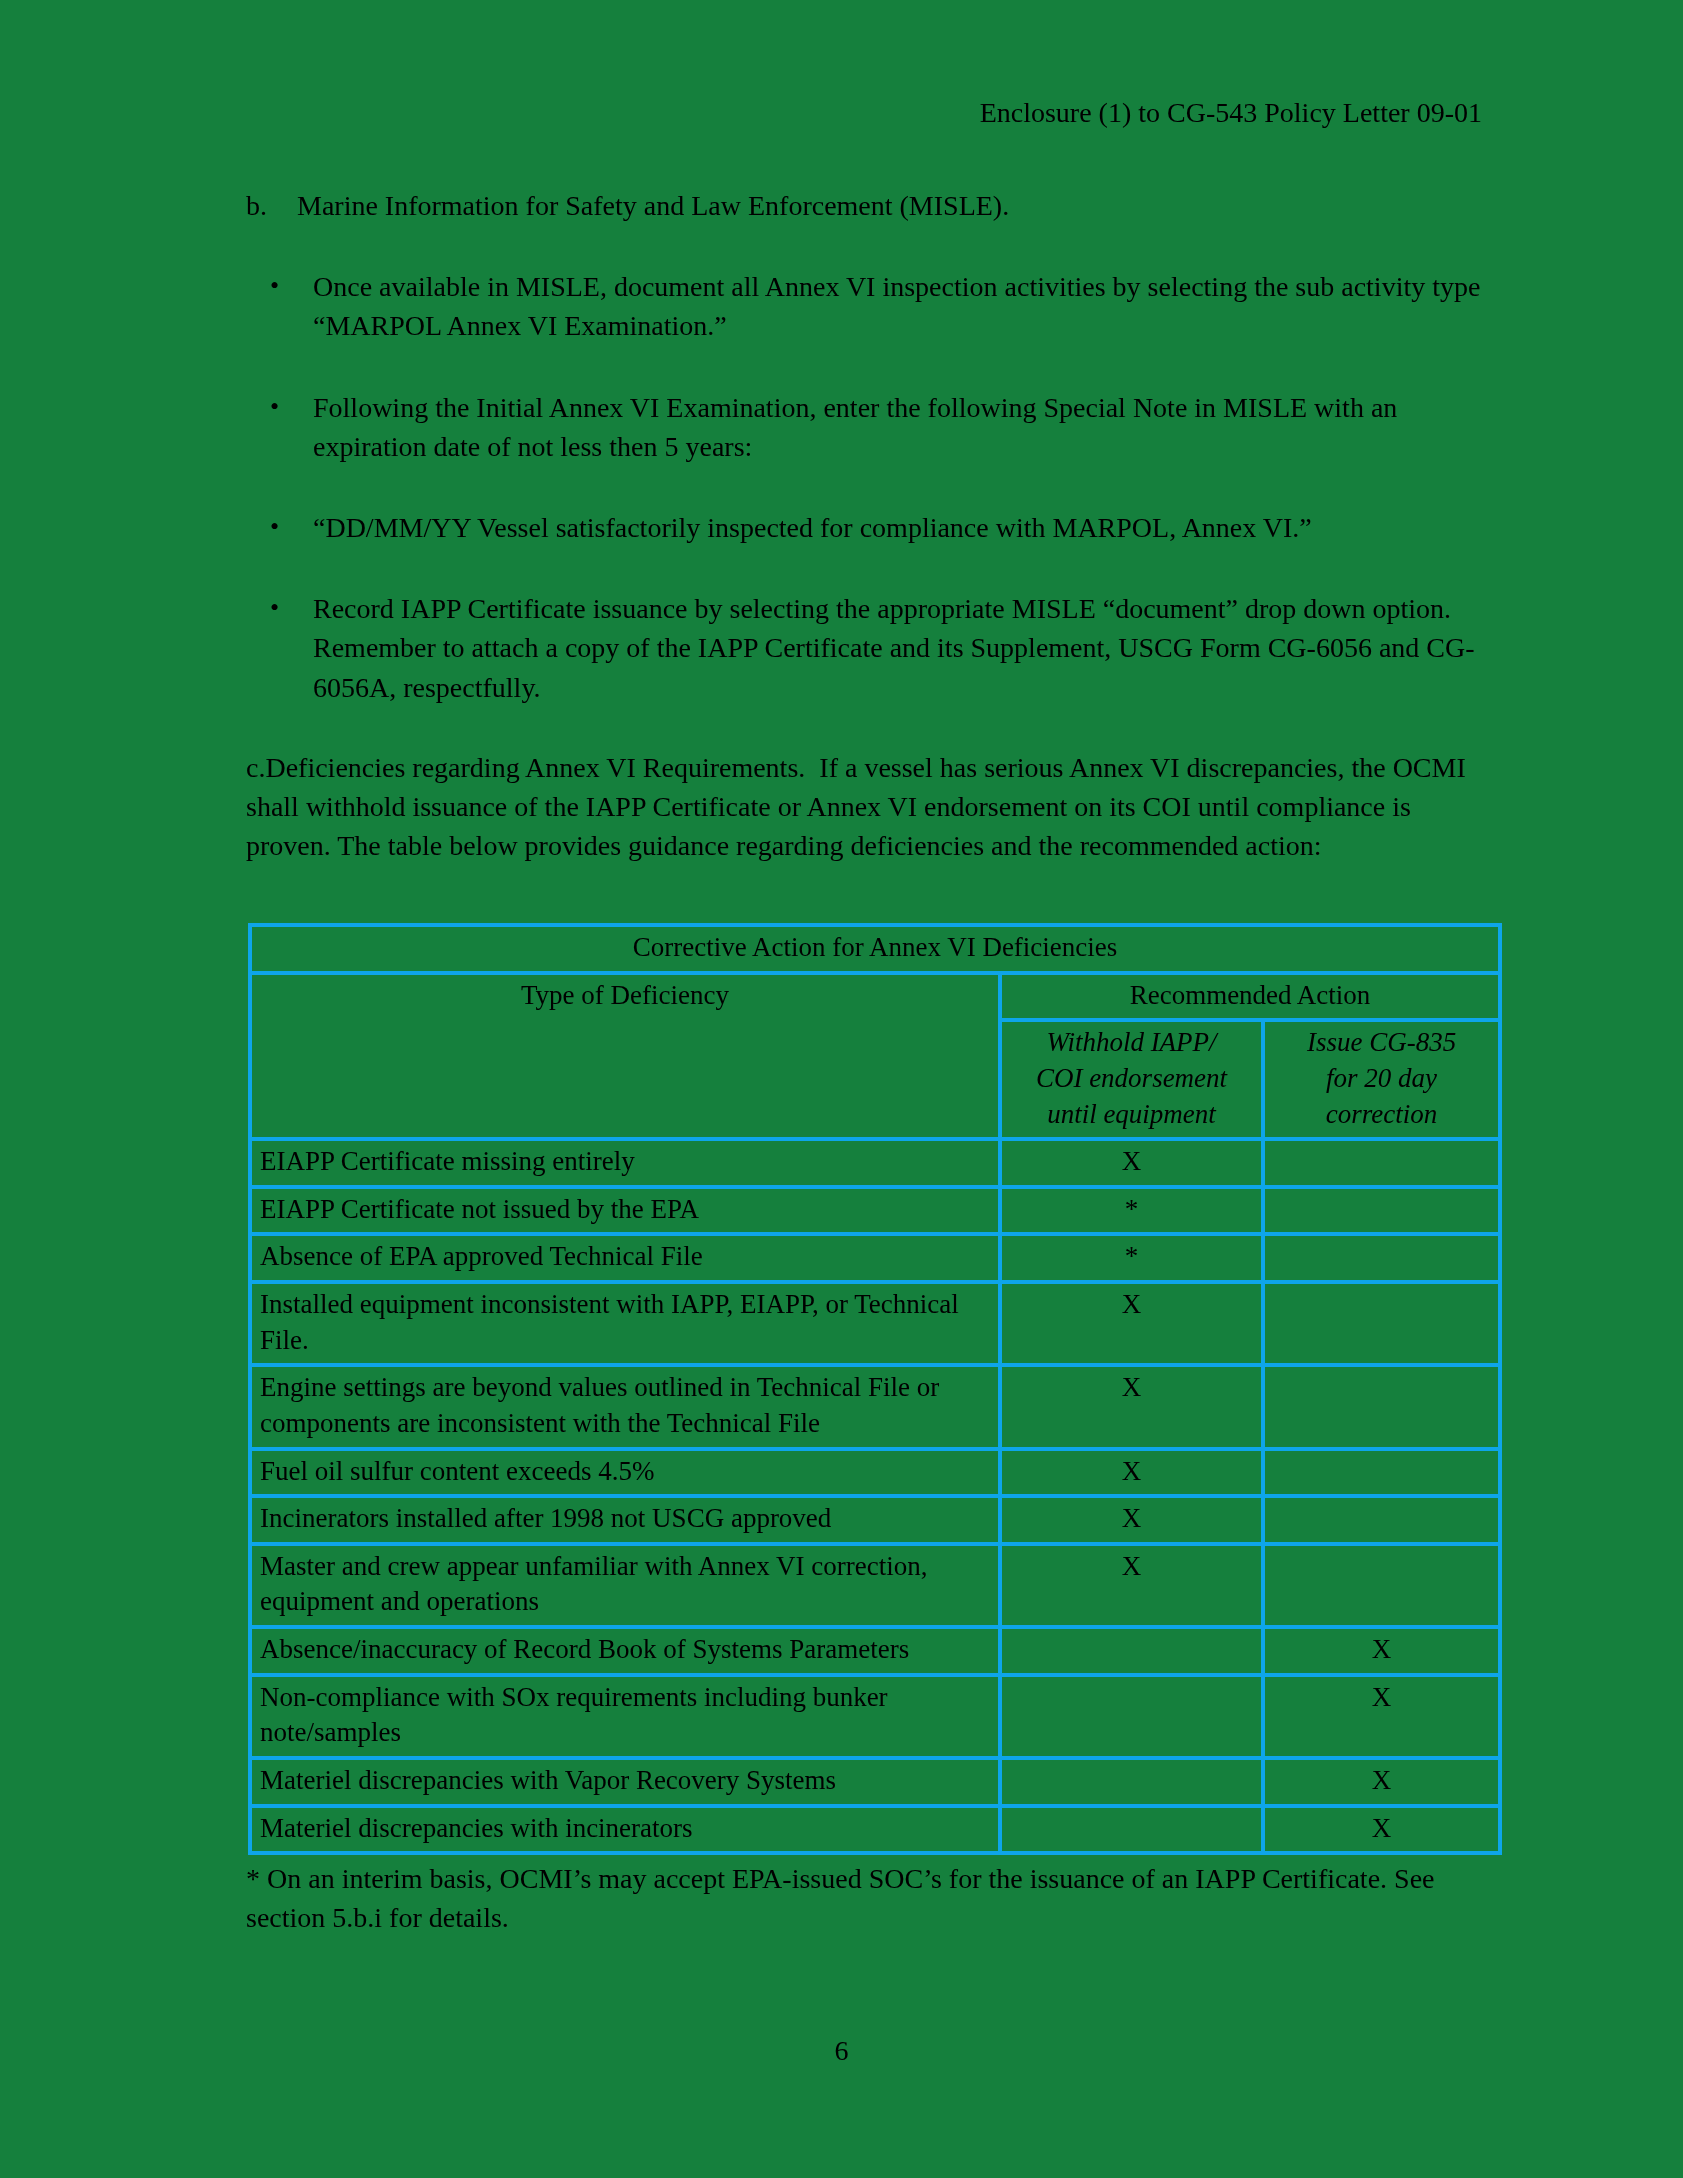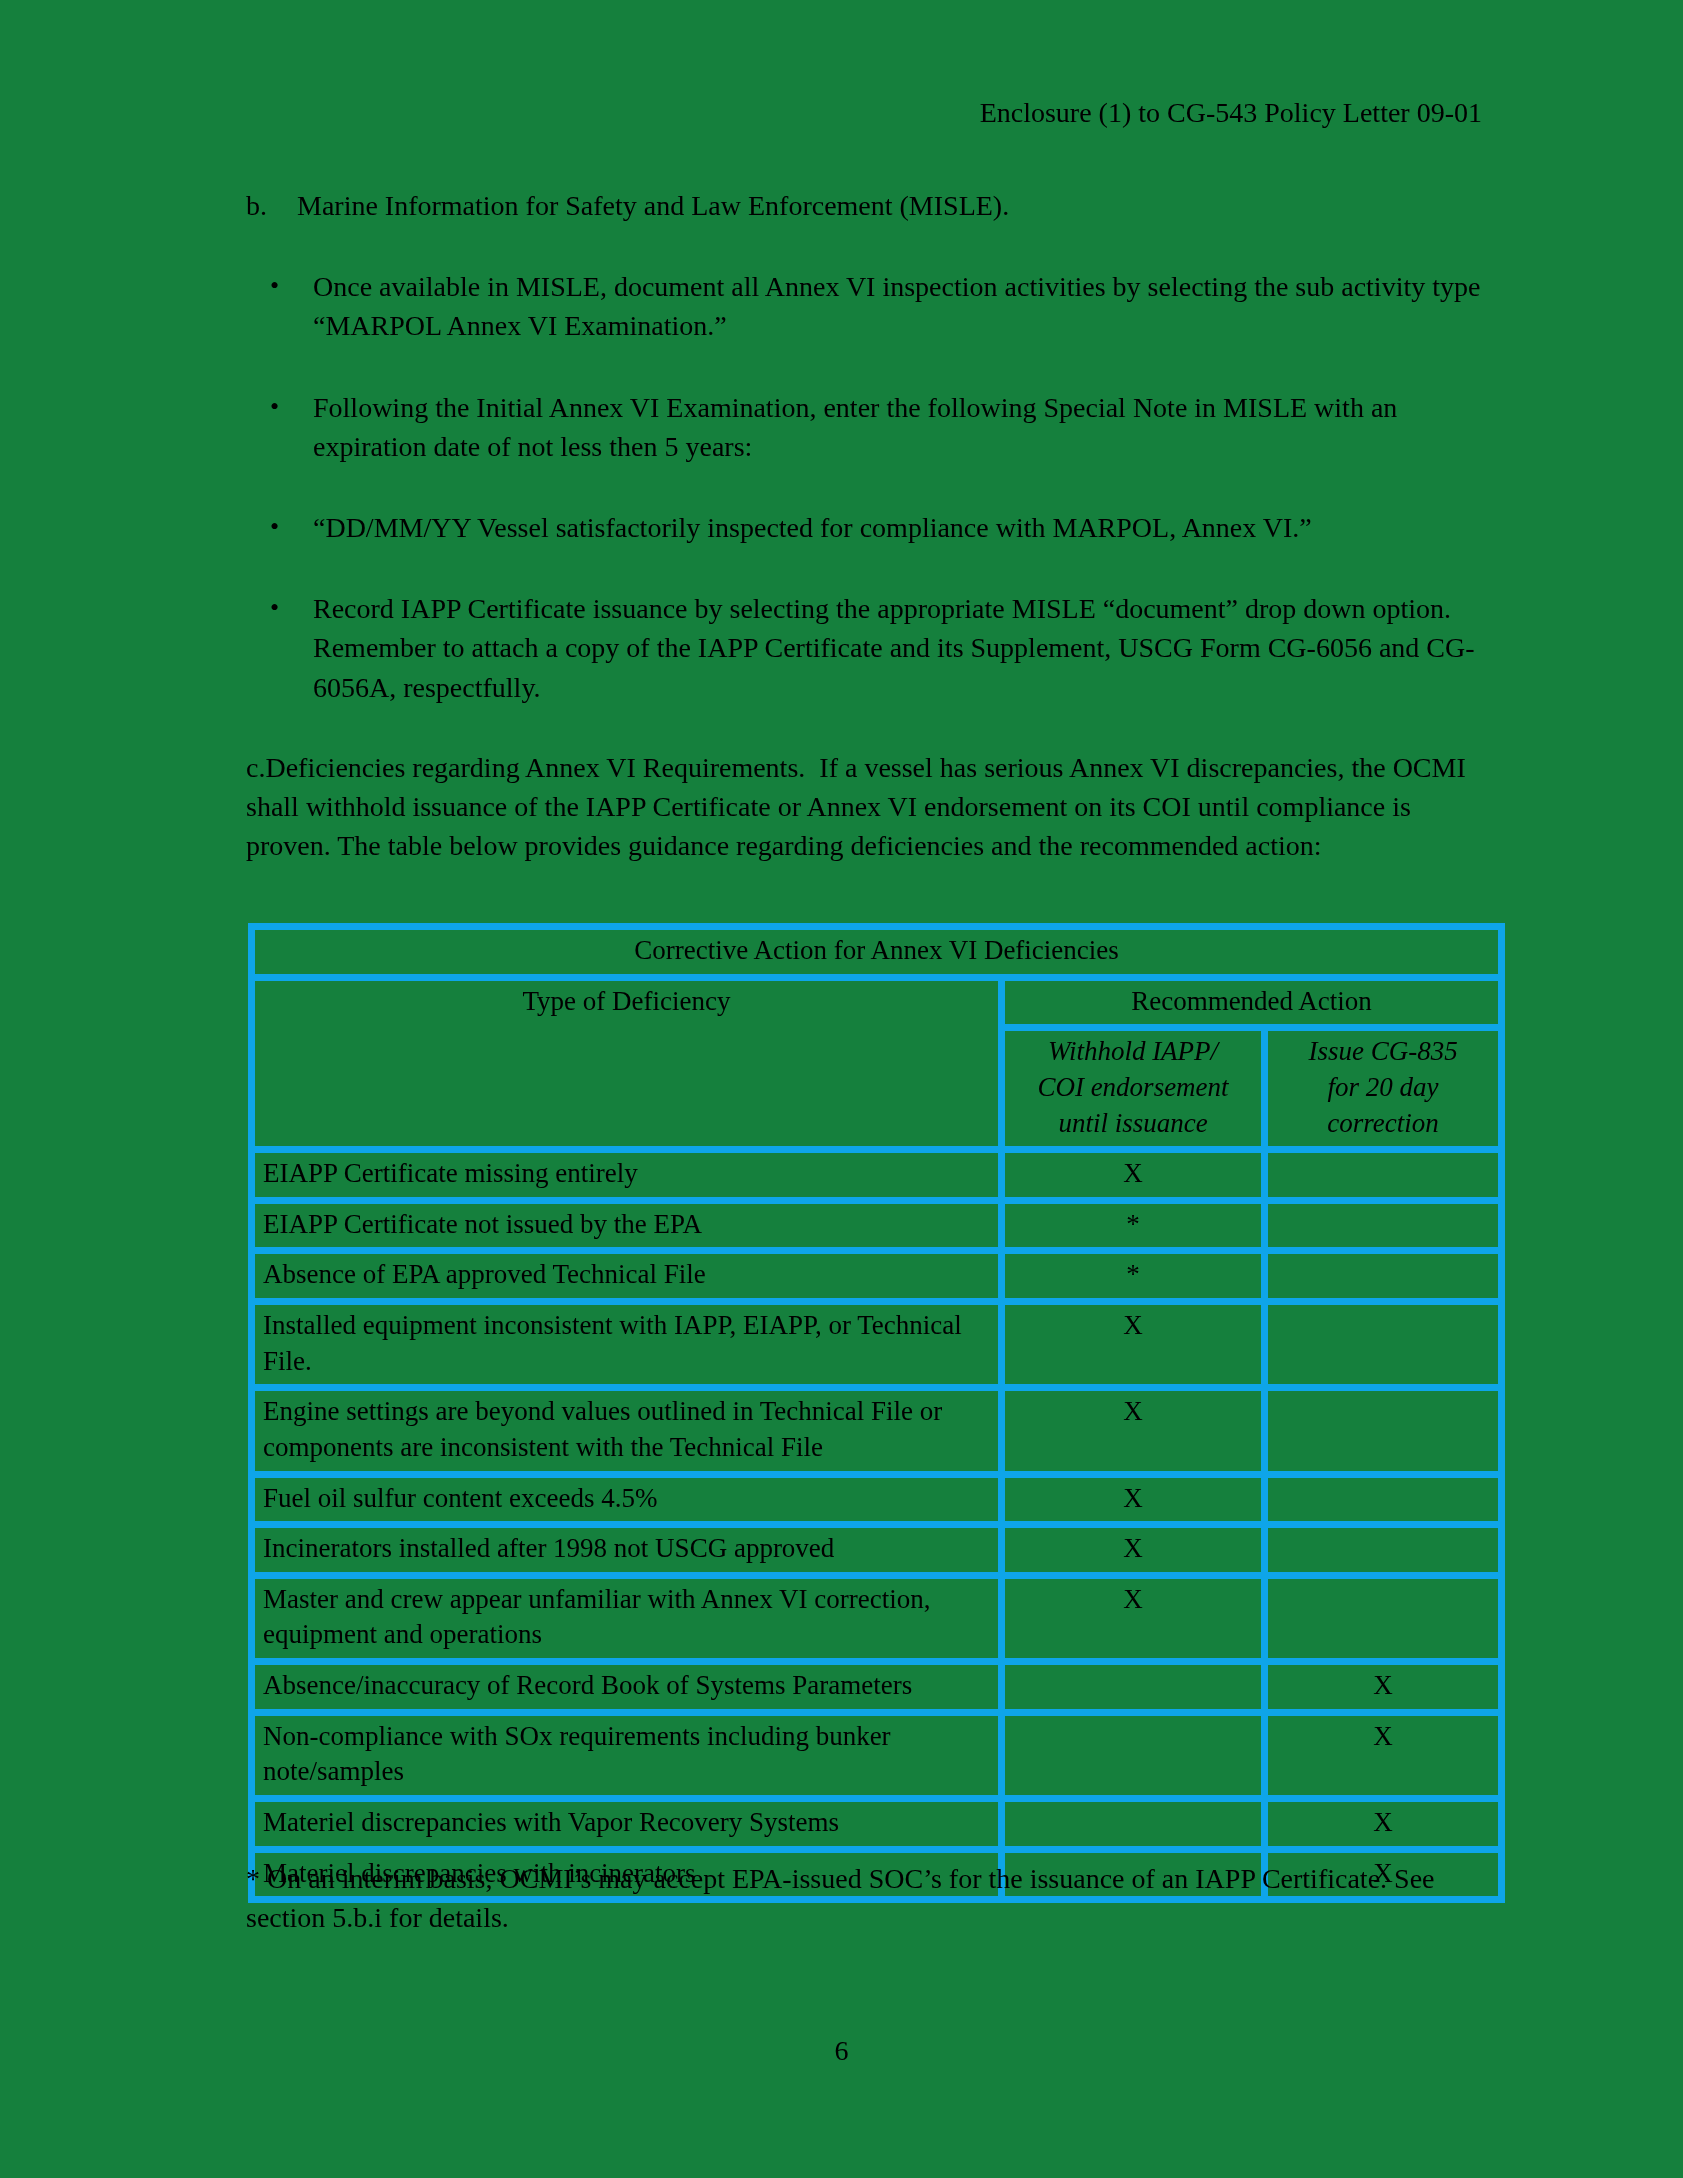--- a/index.html
+++ b/index.html
@@ -88,21 +88,21 @@
   }
   table.deftable {
     border-collapse: collapse;
     width: 100%;
     font-size: 27px;
     line-height: 1.32;
     table-layout: fixed;
   }
   table.deftable td,
   table.deftable th {
-    border: 7px solid #0ea5e9;
+    border: 4px solid #0ea5e9;
     padding: 3px 8px 5px 8px;
     font-weight: normal;
     vertical-align: top;
   }
   .col-type  { width: 750px; }
   .col-with  { width: 263px; }
   .col-issue { width: 237px; }
 
   .cap-cell {
     text-align: center;
@@ -203,21 +203,21 @@
           <th class="cap-cell" colspan="3">Corrective Action for Annex VI Deficiencies</th>
         </tr>
         <tr>
           <th class="type-cell" rowspan="2">Type of Deficiency</th>
           <th class="rec-cell" colspan="2">Recommended Action</th>
         </tr>
         <tr>
           <th class="sub-head">
             <div>Withhold IAPP/</div>
             <div>COI endorsement</div>
-            <div>until issuance</div>
+            <div>until equipment</div>
           </th>
           <th class="sub-head">
             <div>Issue CG-835</div>
             <div>for 20 day</div>
             <div>correction</div>
           </th>
         </tr>
       </thead>
       <tbody>
           <tr>

